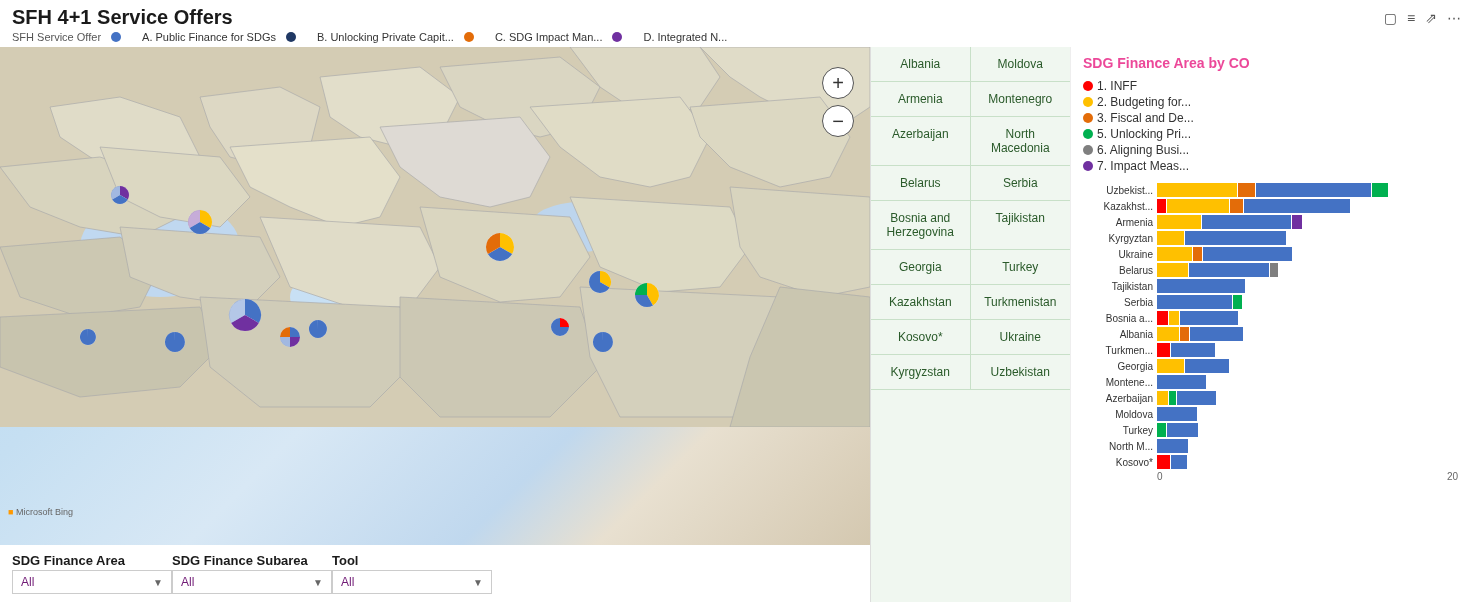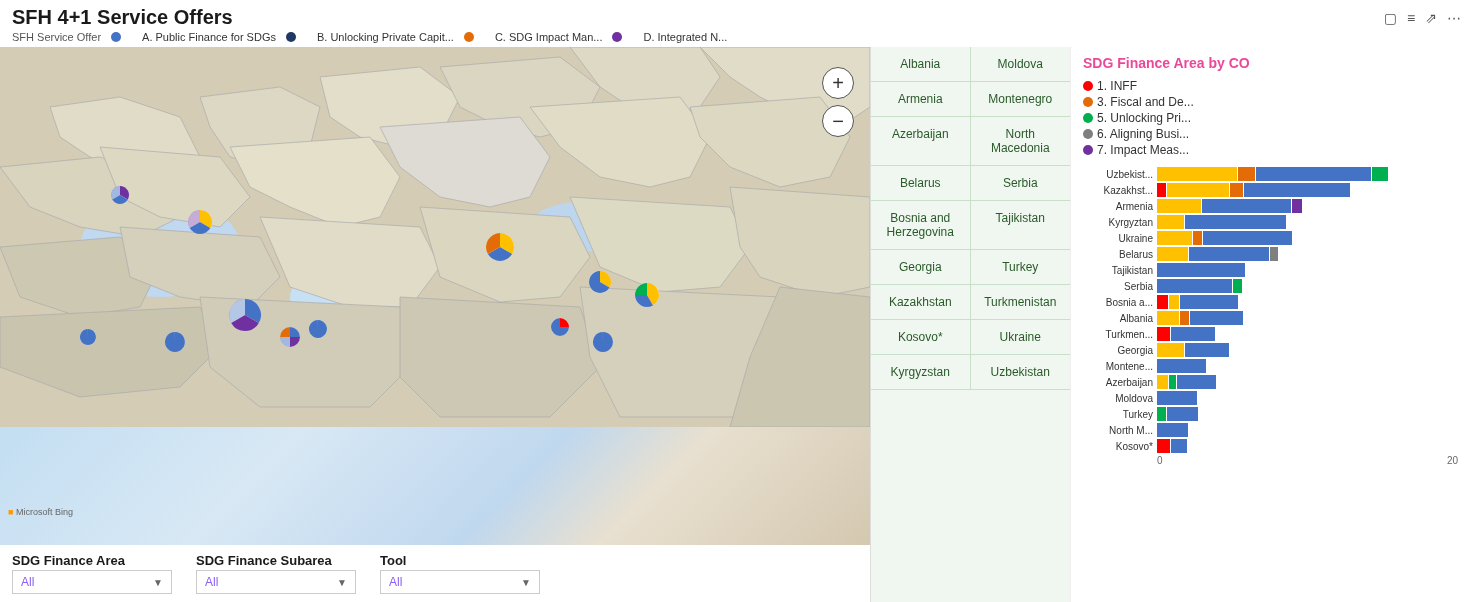--- a/index.html
+++ b/index.html
@@ -24,21 +24,21 @@
 
     .zoom-controls { position: absolute; right: 16px; top: 20px; display: flex; flex-direction: column; gap: 0; }
     .zoom-btn { width: 32px; height: 32px; border: 1.5px solid #555; border-radius: 50%; background: #fff; display: flex; align-items: center; justify-content: center; font-size: 20px; cursor: pointer; color: #333; line-height: 1; }
     .zoom-btn:last-child { margin-top: 6px; }
     .kosovo-note { font-size: 10px; color: #555; font-style: italic; text-align: center; padding: 3px 0; }
 
     .filter-bar { display: flex; gap: 24px; padding: 8px 12px; align-items: center; }
     .filter-group { display: flex; flex-direction: column; gap: 2px; }
     .filter-group label { font-size: 13px; font-weight: 700; color: #1a1a1a; }
     .filter-select { display: flex; align-items: center; border: 1px solid #ccc; padding: 4px 8px; min-width: 160px; background: #fff; cursor: pointer; justify-content: space-between; }
-    .filter-select span { color: #8b5cf6; font-size: 12px; }
+    .filter-select span { color: #701a75; font-size: 12px; }
     .filter-select .chevron { font-size: 10px; color: #666; }
 
     
     .country-list { flex: 0 0 200px; background: #f0f7f0; border-left: 1px solid #ddd; overflow-y: auto; }
     .country-grid { display: grid; grid-template-columns: 1fr 1fr; }
     .country-cell { padding: 10px 12px; text-align: center; border-bottom: 1px solid #c8e0c8; font-size: 12px; color: #2a5a2a; border-right: 1px solid #c8e0c8; cursor: pointer; }
     .country-cell:nth-child(even) { border-right: none; }
 
     
     .chart-section { flex: 0 0 400px; padding: 8px 12px; border-left: 1px solid #eee; overflow-y: auto; }
@@ -218,21 +218,21 @@
         </div>
 
         <div style="position:absolute;bottom:28px;left:8px;font-size:9px;color:#666;">
           <span style="color:#f90;font-weight:bold;">■</span> Microsoft Bing
         </div>
       </div>
 
     </div>
 
     <div class="filter-bar">
-      <div id="filter-groups" style="display:flex;gap:24px;">
+      <div id="filter-groups" style="display:flex;">
           <div class="filter-group">
     <label>SDG Finance Area</label>
     <div class="filter-select">
       <span>All</span>
       <span class="chevron">▼</span>
     </div>
   </div>
           <div class="filter-group">
     <label>SDG Finance Subarea</label>
     <div class="filter-select">
@@ -275,20 +275,24 @@
   </div>
 
   <div class="chart-section">
     <div class="chart-title">SDG Finance Area by CO</div>
     <div class="chart-legend" id="chart-legend">
         <div class="chart-legend-item">
           <span class="chart-legend-dot" style="background:#FF0000;"></span>
           <span>1. INFF</span>
         </div>
         <div class="chart-legend-item">
+          <span class="chart-legend-dot" style="background:#FFC000;"></span>
+          <span>2. Budgeting for...</span>
+        </div>
+        <div class="chart-legend-item">
           <span class="chart-legend-dot" style="background:#E36C09;"></span>
           <span>3. Fiscal and De...</span>
         </div>
         <div class="chart-legend-item">
           <span class="chart-legend-dot" style="background:#00B050;"></span>
           <span>5. Unlocking Pri...</span>
         </div>
         <div class="chart-legend-item">
           <span class="chart-legend-dot" style="background:#7F7F7F;"></span>
           <span>6. Aligning Busi...</span>

